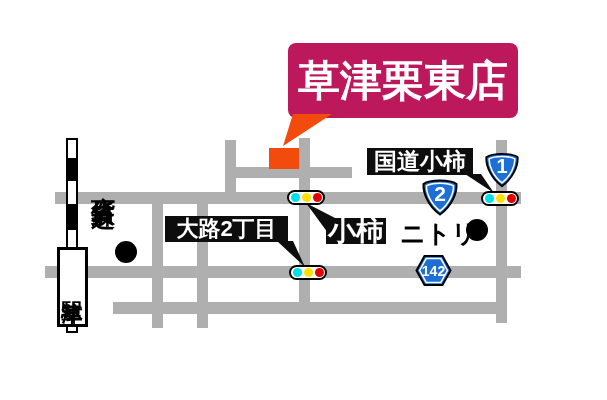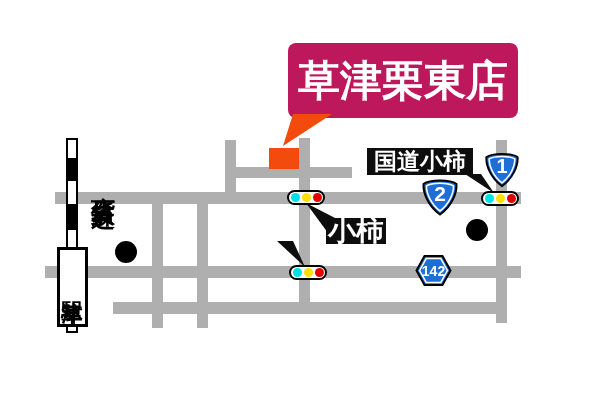--- a/index.html
+++ b/index.html
@@ -73,24 +73,28 @@
   <svg id="tails" width="607" height="400" viewBox="0 0 607 400">
     <polygon points="293,114 332,114 283,146" fill="#F24B0D"></polygon>
     <polygon points="465,174 481,174 494,193" fill="#0d0d0d"></polygon>
     <polygon points="277,241 293,241 305,267" fill="#0d0d0d"></polygon>
     <polygon points="306,203 337,219 328,233" fill="#0d0d0d"></polygon>
   </svg>
 
   <div id="plate-kokudo" class="plate">
     <span>国道小柿</span>
   </div>
+  <div id="plate-oji" class="plate">
+    <span>大路2丁目</span>
+  </div>
   <div id="plate-kogaki" class="plate">
     <span>小柿</span>
   </div>
 
+  <div id="nitori-label">ニトリ</div>
   <div class="dot" style="left:466px;top:219px;"></div>
 
   <div class="tlight" style="left:287px;top:190px;">
     <span class="bulb" style="background:#00DFE8;"></span>
     <span class="bulb" style="background:#FFE000;"></span>
     <span class="bulb" style="background:#E50000;"></span>
   </div>
   <div class="tlight" style="left:481px;top:191px;">
     <span class="bulb" style="background:#00DFE8;"></span>
     <span class="bulb" style="background:#FFE000;"></span>

